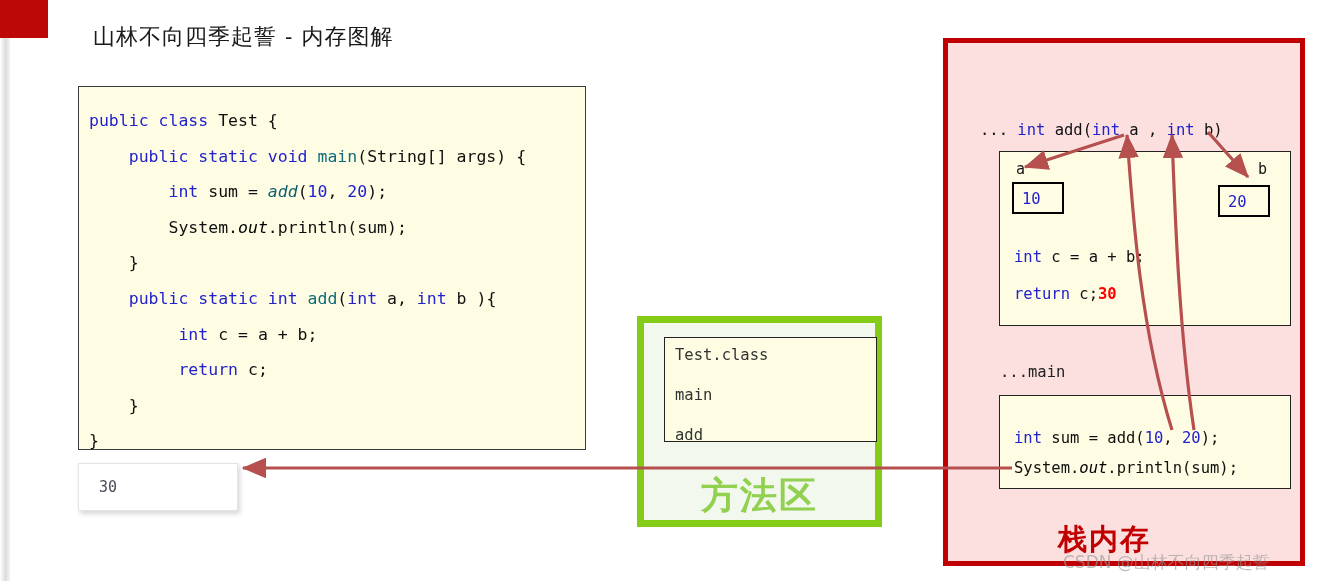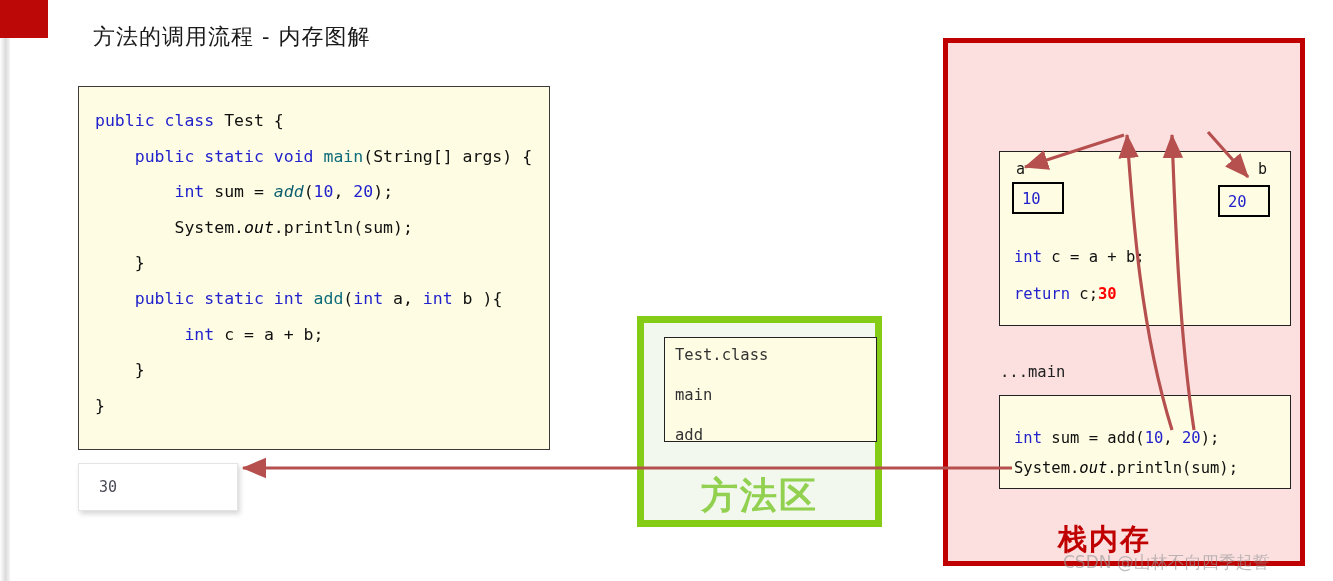--- a/index.html
+++ b/index.html
@@ -36,25 +36,25 @@
     font-size: 22px;
     color: #1a1a1a;
     letter-spacing: 1px;
     white-space: nowrap;
   }
 
   
   #code-panel {
     position: absolute;
     left: 78px; top: 86px;
-    width: 472px; height: 364px;
+    width: 508px; height: 364px;
     background: #FEFDE3;
     border: 1px solid #3c3c3c;
     box-sizing: border-box;
-    padding: 16px 0 0 16px;
+    padding: 16px 0 0 10px;
   }
   .code-line {
     font-family: "DejaVu Sans Mono", "Liberation Mono", monospace;
     font-size: 16.5px;
     line-height: 35.6px;
     color: #1f2f5c;
     white-space: pre;
   }
   .kw   { color: #2222cc; }
   .type { color: #0d6b7a; }
@@ -244,48 +244,50 @@
     color: rgba(150,150,150,.62);
     white-space: nowrap;
   }
 </style>
 </head>
 <body>
 
 <div id="slide-accent-square"></div>
 <div id="slide-accent-rule"></div>
 
-<div id="page-title">方法的调用流程 - 内存图解</div>
+<div id="page-title">山林不向四季起誓 - 内存图解</div>
 
 <div id="code-panel">
     <div class="code-line"><span class="kw">public class </span><span class="pln">Test</span><span class="pln"> {</span></div>
     <div class="code-line"><span class="kw">    public static void </span><span class="type">main</span><span class="pln">(String[] args) {</span></div>
     <div class="code-line"><span class="kw">        int</span><span class="pln"> sum = </span><span class="meth">add</span><span class="pln">(</span><span class="num">10</span><span class="pln">, </span><span class="num">20</span><span class="pln">);</span></div>
     <div class="code-line"><span class="pln">        System.</span><span class="fld">out</span><span class="pln">.println(sum);</span></div>
     <div class="code-line"><span class="pln">    }</span></div>
     <div class="code-line"><span class="kw">    public static int </span><span class="type">add</span><span class="pln">(</span><span class="kw">int</span><span class="pln"> a, </span><span class="kw">int</span><span class="pln"> b ){</span></div>
     <div class="code-line"><span class="kw">         int</span><span class="pln"> c = a + b;</span></div>
+    <div class="code-line"><span class="kw">         return</span><span class="pln"> c;</span></div>
     <div class="code-line"><span class="pln">    }</span></div>
     <div class="code-line"><span class="pln">}</span></div>
   </div>
 
 <div id="console-output">
   <div id="console-output-value">30</div>
 </div>
 
 <div id="method-area">
   <div id="method-area-inner">
     <div class="ma-item" id="ma-item-0">Test.class</div>
     <div class="ma-item" id="ma-item-1">main</div>
     <div class="ma-item" id="ma-item-2">add</div>
   </div>
   <div id="method-area-label">方法区</div>
 </div>
 
 <div id="stack-memory">
+  <div id="stack-signature"><span class="pln">... </span><span class="kw">int</span><span class="pln"> add(</span><span class="kw">int</span><span class="pln"> a , </span><span class="kw">int</span><span class="pln"> b)</span></div>
 
   <div id="add-frame">
     <div class="var-label" id="var-a-label">a</div>
     <div class="var-box" id="var-a-box">
       <span class="var-value">10</span>
     </div>
     <div class="var-label" id="var-b-label">b</div>
     <div class="var-box" id="var-b-box">
       <span class="var-value">20</span>
     </div>

